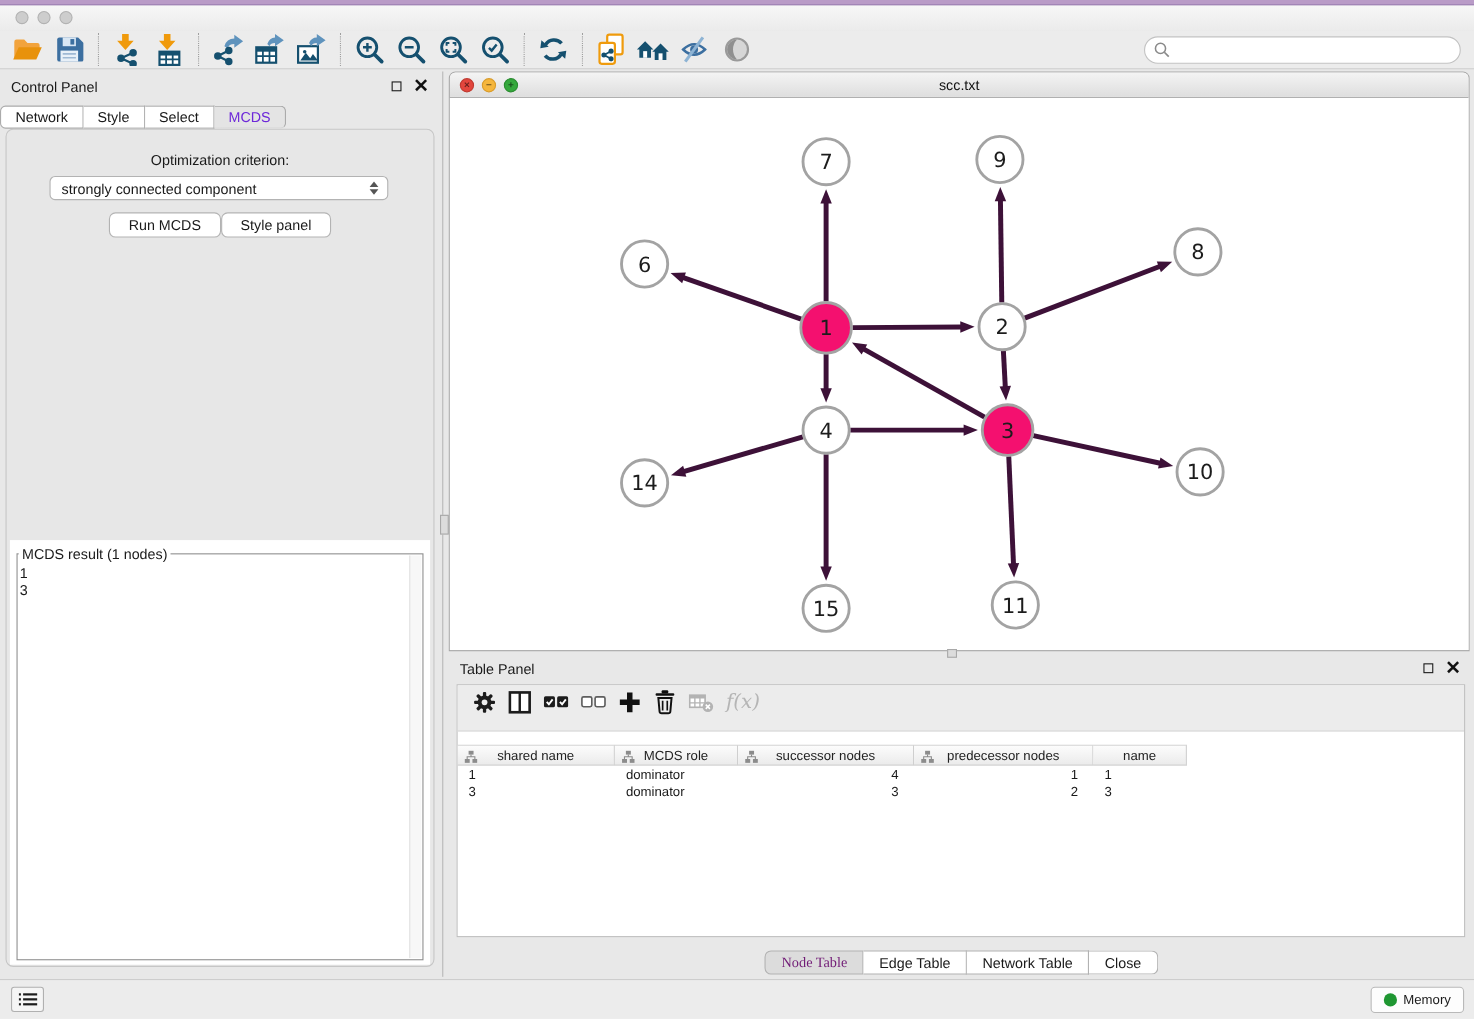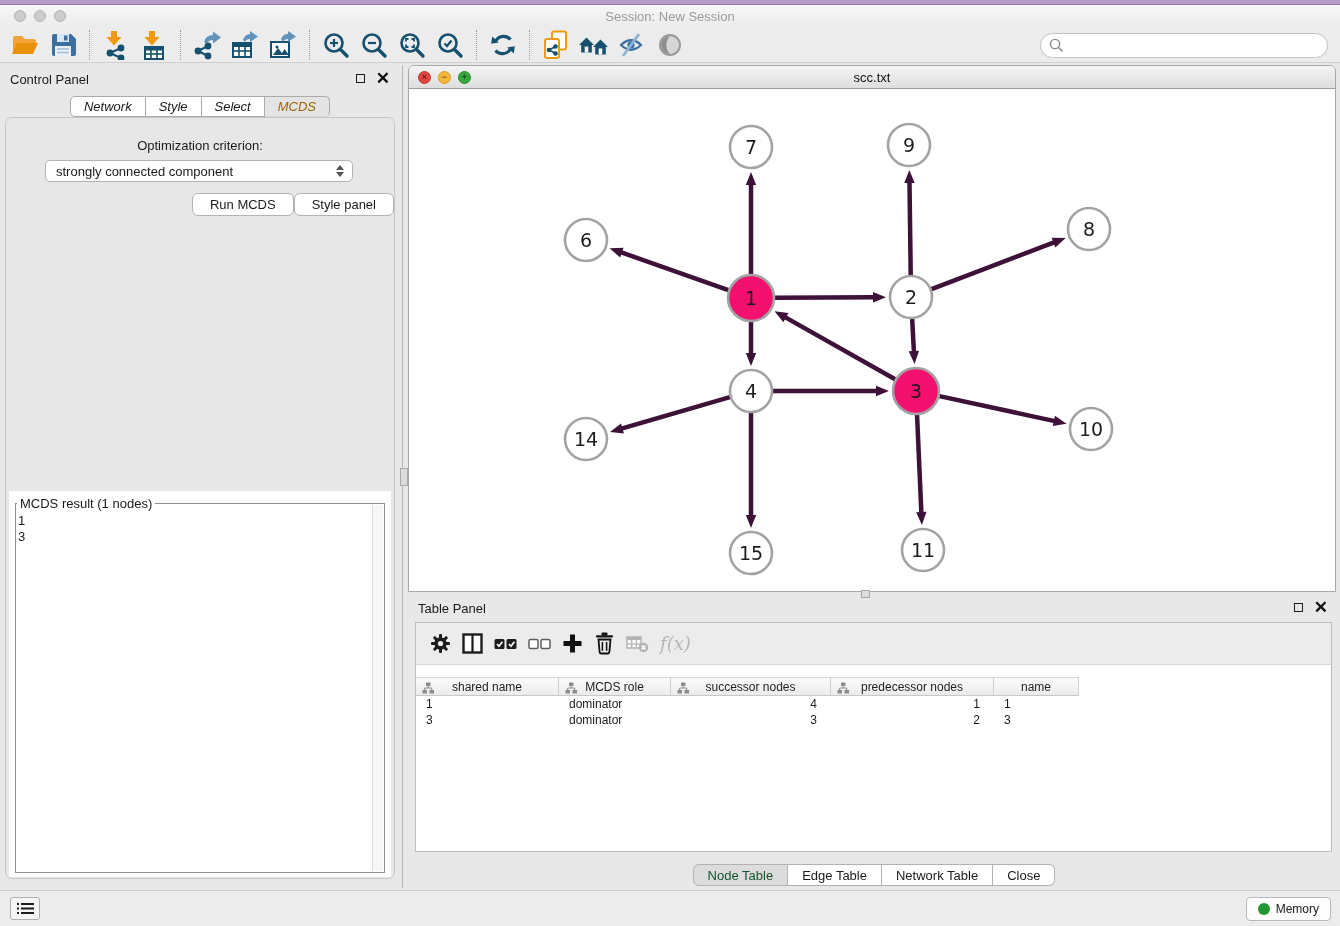--- a/index.html
+++ b/index.html
@@ -27,36 +27,36 @@
     background:#fff; border:1px solid #c2c2c2; border-radius:13px;
     display:flex; align-items:center; padding-left:8px; gap:5px; }
   .search input { border:none; outline:none; flex:1; height:20px; font-size:13px;
     font-family:"Liberation Sans",sans-serif; background:transparent; }
   
   .control-panel { position:absolute; left:0; top:65px; width:400px; height:823px;padding-left:28px; }
   .panel-title { position:absolute; left:10px; top:7px; font-size:13px; color:#1a1a1a; }
   .win-btns { position:absolute; right:10px; top:8px; display:flex; gap:11px; align-items:center; }
   .float-icon { width:9px; height:9px; border:1.5px solid #1c1c1c; display:inline-block; }
   .close-icon { font-size:17px; font-weight:bold; color:#111; line-height:11px; cursor:default; }
-  .cp-tabs { position:absolute; top:31px; left:0; width:100%; display:flex; justify-content:center;font-style:italic; }
+  .cp-tabs { position:absolute; top:31px; left:0; width:100%; display:flex; justify-content:flex-start; }
   .tab { height:21px; padding:0 13px; font-size:13px; background:#fff;
     border:1px solid #ababab; border-left:none; display:flex; align-items:center; position:relative; }
   .tab:first-child { border-left:1px solid #ababab; border-radius:5px 0 0 5px; }
   .tab:last-child { border-radius:0 5px 5px 0; }
-  .tab.active { background:#e4e4e4; color:#a16207; border-bottom:1px solid #d6d6d6; z-index:3; }
+  .tab.active { background:#e4e4e4; color:#6d28d9; border-bottom:1px solid #d6d6d6; z-index:3; }
   .cp-body { position:absolute; top:52px; left:5px; width:390px; height:762px;
     background:#e7e7e7; border:1px solid #c6c6c6; border-radius:7px; }
   .opt-label { position:absolute; top:20px; width:100%; text-align:center; font-size:13px; }
   .cp-select { position:absolute; left:39px; right:41px; top:42px; height:22px; background:#fff;
     border:1px solid #b3b3b3; border-radius:5px; display:flex; align-items:center;
     padding:0 22px 0 10px; font-size:13px; }
   .stepper { position:absolute; right:8px; top:4px; display:flex; flex-direction:column; gap:2px; }
   .stepper .up { width:0; height:0; border-left:4px solid transparent; border-right:4px solid transparent; border-bottom:5px solid #555; }
   .stepper .dn { width:0; height:0; border-left:4px solid transparent; border-right:4px solid transparent; border-top:5px solid #555; }
-  .cp-buttons { position:absolute; top:75px; width:100%; display:flex; justify-content:flex-end; gap:0; }
+  .cp-buttons { position:absolute; top:75px; width:100%; display:flex; justify-content:center; gap:0; }
   .btn { height:23px; padding:0 17px; background:#fff; border:1px solid #b3b3b3;
     border-radius:6px; font-size:13px; font-family:"Liberation Sans",sans-serif;
     display:flex; align-items:center; }
   .result-wrap { position:absolute; left:3px; right:3px; top:373px; bottom:1px; background:#fff; }
   .result-border { position:absolute; left:6px; right:6px; top:12px; bottom:4px; border:1px solid #8f8f8f; }
   .result-legend { position:absolute; top:5px; left:8px; background:#fff; padding:0 3px; font-size:13px; z-index:2; }
   .result-lines { position:absolute; left:9px; top:22px; font-size:13px; line-height:16px; }
   .result-scroll { position:absolute; right:8px; top:14px; bottom:6px; width:11px;
     background:#f7f7f7; border-left:1px solid #e2e2e2; }
   
@@ -77,37 +77,37 @@
     color:rgba(0,0,0,.55); display:flex; align-items:center; justify-content:center; line-height:1; }
   .nw-red { background:#e2463d; border:1px solid #c03a31; }
   .nw-yellow { background:#f5b63d; border:1px solid #d99c2b; }
   .nw-green { background:#35a83c; border:1px solid #2a8c30; }
   .canvas { position:absolute; left:0; top:23px; right:0; bottom:0; overflow:hidden; background:#fff; }
   
   .table-panel { position:absolute; left:408px; top:598px; width:932px; height:290px; }
   .table-box { position:absolute; left:7px; top:24px; right:8px; height:230px;
     border:1px solid #bdbdbd; background:#fff; overflow:hidden; }
   .tb2 { position:absolute; left:0; top:0; right:0; height:42px; background:#ececec;
-    border-bottom:1px solid #d8d8d8; display:flex; align-items:center; padding-left:14px; gap:11px; }
+    border-bottom:1px solid #d8d8d8; display:flex; align-items:flex-start; padding-left:14px; gap:11px; }
   .tb2-btn { display:flex; align-items:center; justify-content:center; height:30px; }
   .fx-label { font-family:"DejaVu Serif", serif; font-style:italic; font-size:18px; color:#b5b5b5; }
   .thead { position:absolute; left:0; top:54px; height:19px; display:flex; }
   .th { position:relative; height:19px; background:linear-gradient(#fcfcfc,#ebebeb);
     border-right:1px solid #cfcfcf; border-top:1px solid #d6d6d6; border-bottom:1px solid #c8c8c8;
     font-size:12px; color:#222; display:flex; align-items:center; justify-content:center; }
   .th .tree-ic { position:absolute; left:6px; top:4px; }
   .tbody { position:absolute; left:0; top:73px; right:0; }
   .tr { display:flex; height:16px; }
   .td { font-size:12px; line-height:16px; color:#1a1a1a; overflow:hidden; white-space:nowrap; }
   .table-tabs { position:absolute; left:0; right:0; top:266px; display:flex; justify-content:center; }
   .ttab { height:22px; padding:0 14px; font-size:13px; background:#fff; border:1px solid #b2b2b2;
     border-left:none; display:flex; align-items:center; }
   .ttab:first-child { border-left:1px solid #b2b2b2; border-radius:6px 0 0 6px; }
   .ttab:last-child { border-radius:0 6px 6px 0; }
-  .ttab.active { background:#dcdcdc; color:#14532d; }
+  .ttab.active { background:#dcdcdc; color:#701a75;font-family:Liberation Serif, serif; }
   
   .statusbar { position:absolute; left:0; top:890px; width:100%; height:36px;
     background:#ececec; border-top:1px solid #cdcdcd; }
   .list-btn { position:absolute; left:10px; top:6px; width:30px; height:23px; background:#f5f5f5;
     border:1px solid #b0b0b0; border-radius:3px; display:flex; align-items:center; justify-content:center; }
   .memory-btn { position:absolute; right:9px; top:6px; height:24px; padding:0 11px;
     background:#fdfdfd; border:1px solid #b9b9b9; border-radius:4px;
     display:flex; align-items:center; gap:6px; font-size:12px; }
   .green-dot { width:12px; height:12px; border-radius:50%; background:#1f9732; }
 </style>
@@ -116,21 +116,20 @@
 
 <div class="app">
 
   <div class="top-strip"></div>
   <div class="titlebar">
     <div class="traffic">
       <span class="light"></span>
       <span class="light"></span>
       <span class="light"></span>
     </div>
-    <div class="title-text">Session: New Session</div>
   </div>
 
   <div class="toolbar">
     <div class="tb-btn">
       <svg width="28" height="26" viewBox="0 0 28 26">
           <path d="M2 21 V6 q0-2 2-2 h7 l3 3 h9 q2 0 2 2 v3 H8 z" fill="#f2a33c"></path>
           <path d="M1 22 L6 11 H27 L22 22 Z" fill="#e8920c"></path>
         </svg>
     </div>
     <div class="tb-btn">

